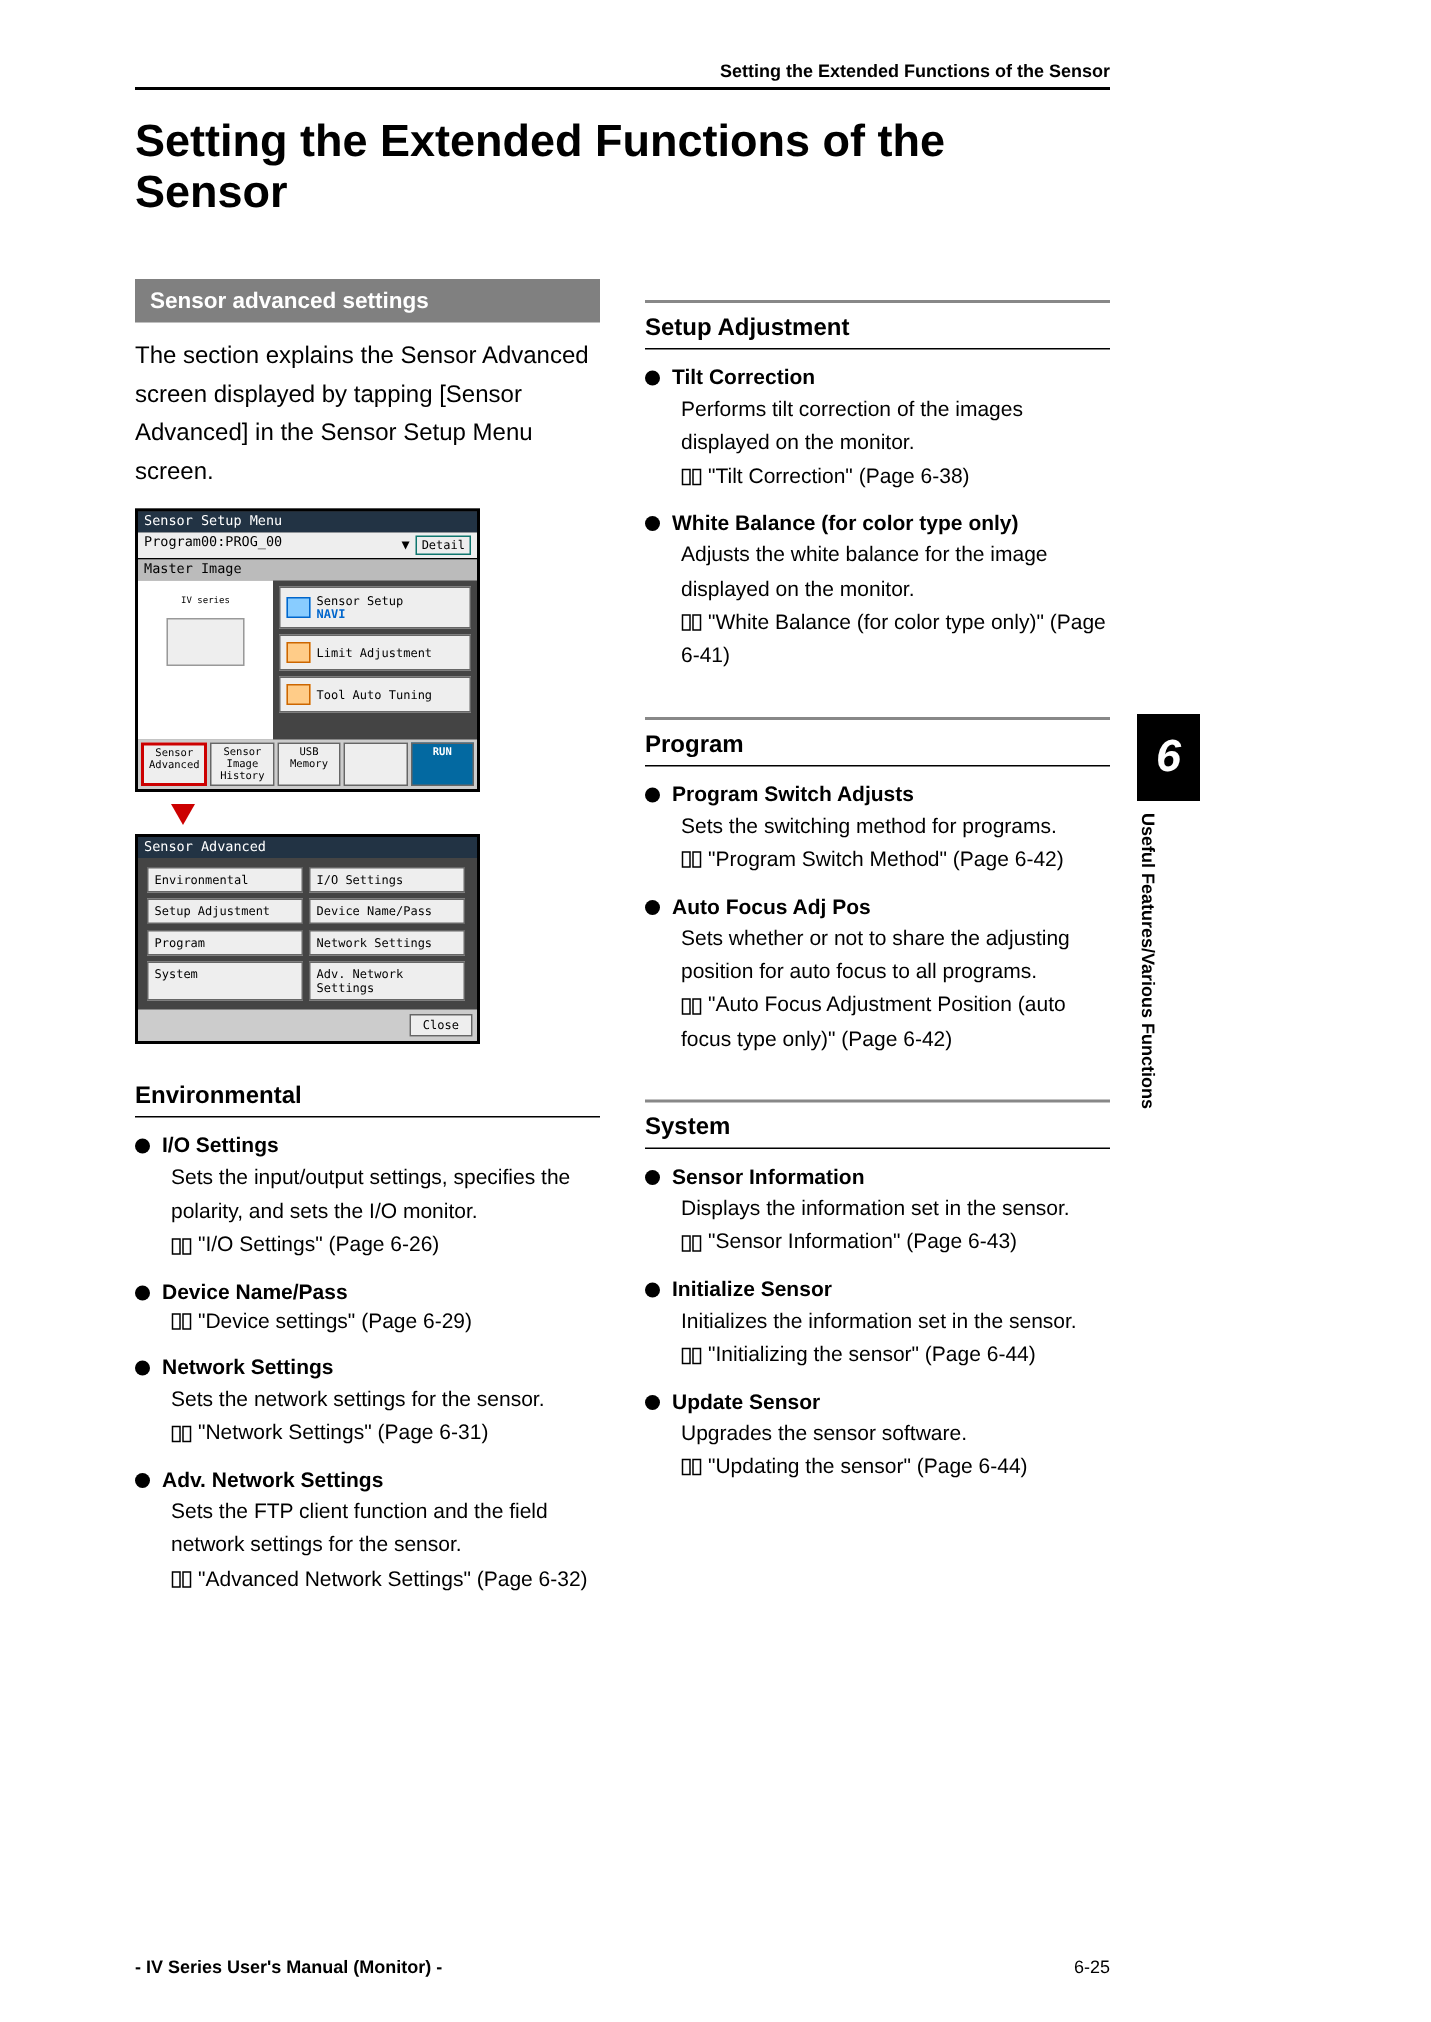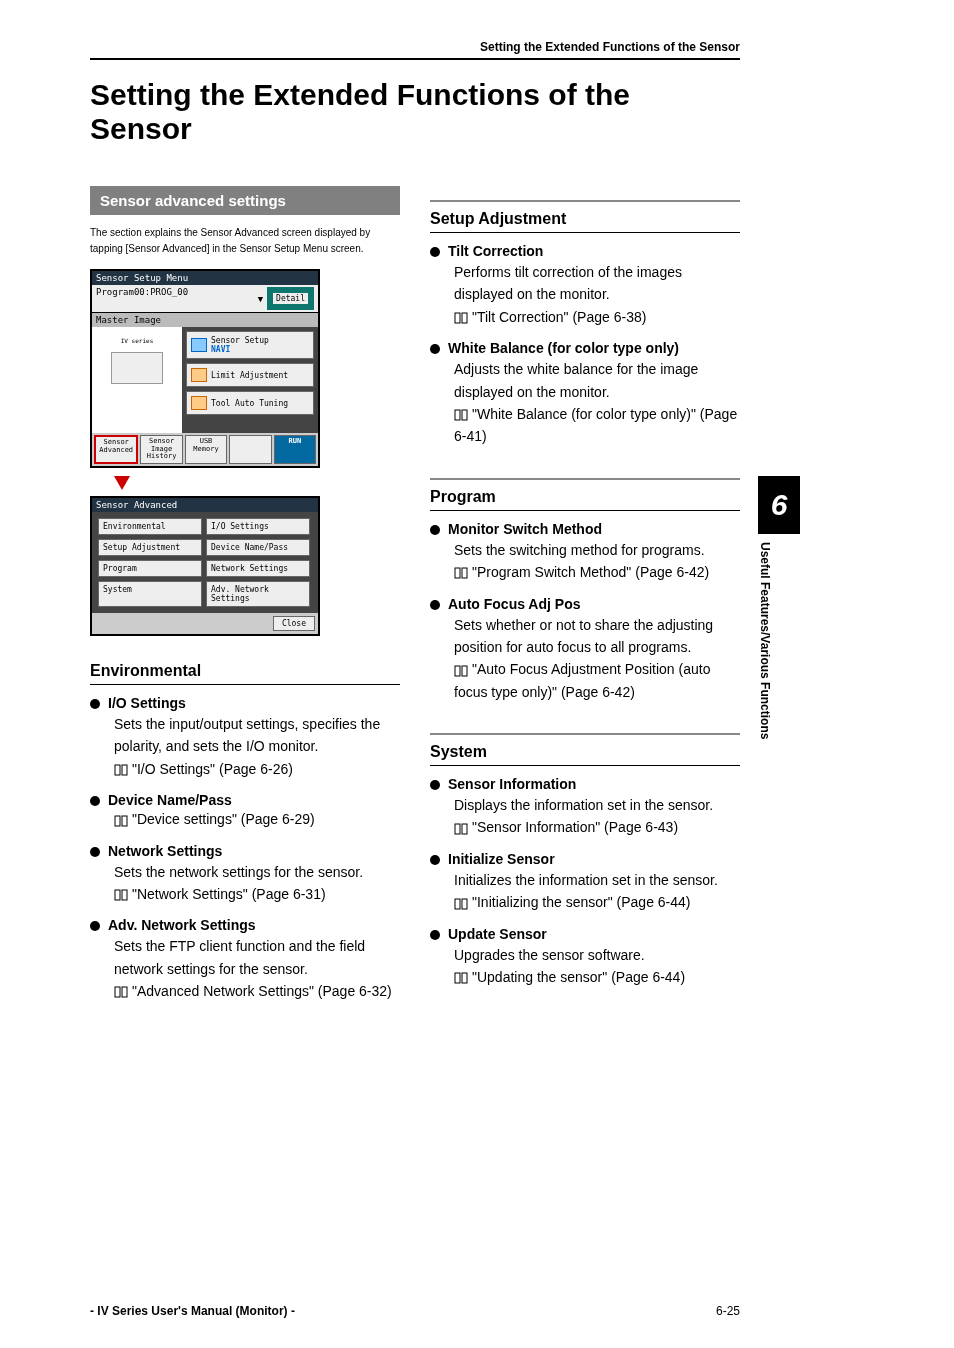--- a/index.html
+++ b/index.html
@@ -40,21 +40,21 @@
   }
   .section-bar {
     background: #808080;
     color: #fff;
     font-weight: bold;
     padding: 6px 10px;
     font-size: 15px;
     margin-bottom: 10px;
   }
   .body-text {
-    font-size: 10px;
+    font-size: 16px;
     line-height: 1.6;
     margin-bottom: 12px;
   }
   .sub-heading {
     font-size: 16px;
     font-weight: bold;
     border-bottom: 1px solid #000;
     padding-bottom: 4px;
     margin: 14px 0 10px 0;
   }
@@ -143,21 +143,21 @@
     width: 226px;
     border: 2px solid #000;
     background: #444;
     font-family: monospace;
     font-size: 9px;
     color: #fff;
     margin-bottom: 8px;
   }
   .shot .titlebar { background:#223344; padding:2px 4px; font-size:9px; }
   .shot .progrow { background:#eee; color:#000; font-size:9px; padding:2px 4px; display:flex; justify-content:space-between; border-bottom:1px solid #000;}
-  .shot .btn { background:#eee; color:#000; border:6px solid #0f766e; font-size:8px; padding:1px 3px; }
+  .shot .btn { background:#eee; color:#000; border:1px solid #0f766e; font-size:8px; padding:1px 3px; }
   .shot .master { background:#bbb; color:#000; padding:2px 4px; font-size:9px;}
   .shot .body { display:flex; }
   .shot .imgarea { width:90px; height:96px; background:#fff; color:#000; font-size:7px; text-align:center; padding-top:10px; position:relative;}
   .shot .imgarea .mark { width:50px; height:30px; margin:8px auto; background:#eee; border:1px solid #999; }
   .shot .rightbtns { flex:1; padding:4px; }
   .shot .bigbtn { background:#eee; color:#000; border:1px solid #666; font-size:8px; padding:4px 4px; margin-bottom:4px; display:flex; align-items:center; gap:4px;}
   .shot .navi { color:#06c; font-weight:bold; font-size:8px;}
   .shot .footerbtns { display:flex; background:#ccc; padding:2px; gap:2px;}
   .shot .fbtn { flex:1; background:#eee; color:#000; border:1px solid #666; font-size:7px; padding:2px 1px; text-align:center; line-height:1.1;}
   .shot .fbtn.hl { border:2px solid #c00; }
@@ -325,21 +325,21 @@
       <div class="ref"><svg class="book-icon" width="14" height="12">
               <rect x="1" y="1" width="5" height="10" fill="none" stroke="#000"></rect>
               <rect x="8" y="1" width="5" height="10" fill="none" stroke="#000"></rect>
             </svg><span>"White Balance (for color type only)" (Page 6-41)</span></div>
     </div>
 
     <div class="sub-heading first" style="margin-top:30px;">Program</div>
 
     <div class="bullet-item">
       <span class="dot"></span>
-      <div class="bullet-title">Monitor Switch Method</div>
+      <div class="bullet-title">Program Switch Adjusts</div>
       <div class="bullet-desc">Sets the switching method for programs.</div>
       <div class="ref"><svg class="book-icon" width="14" height="12">
               <rect x="1" y="1" width="5" height="10" fill="none" stroke="#000"></rect>
               <rect x="8" y="1" width="5" height="10" fill="none" stroke="#000"></rect>
             </svg><span>"Program Switch Method" (Page 6-42)</span></div>
     </div>
 
     <div class="bullet-item">
       <span class="dot"></span>
       <div class="bullet-title">Auto Focus Adj Pos</div>

